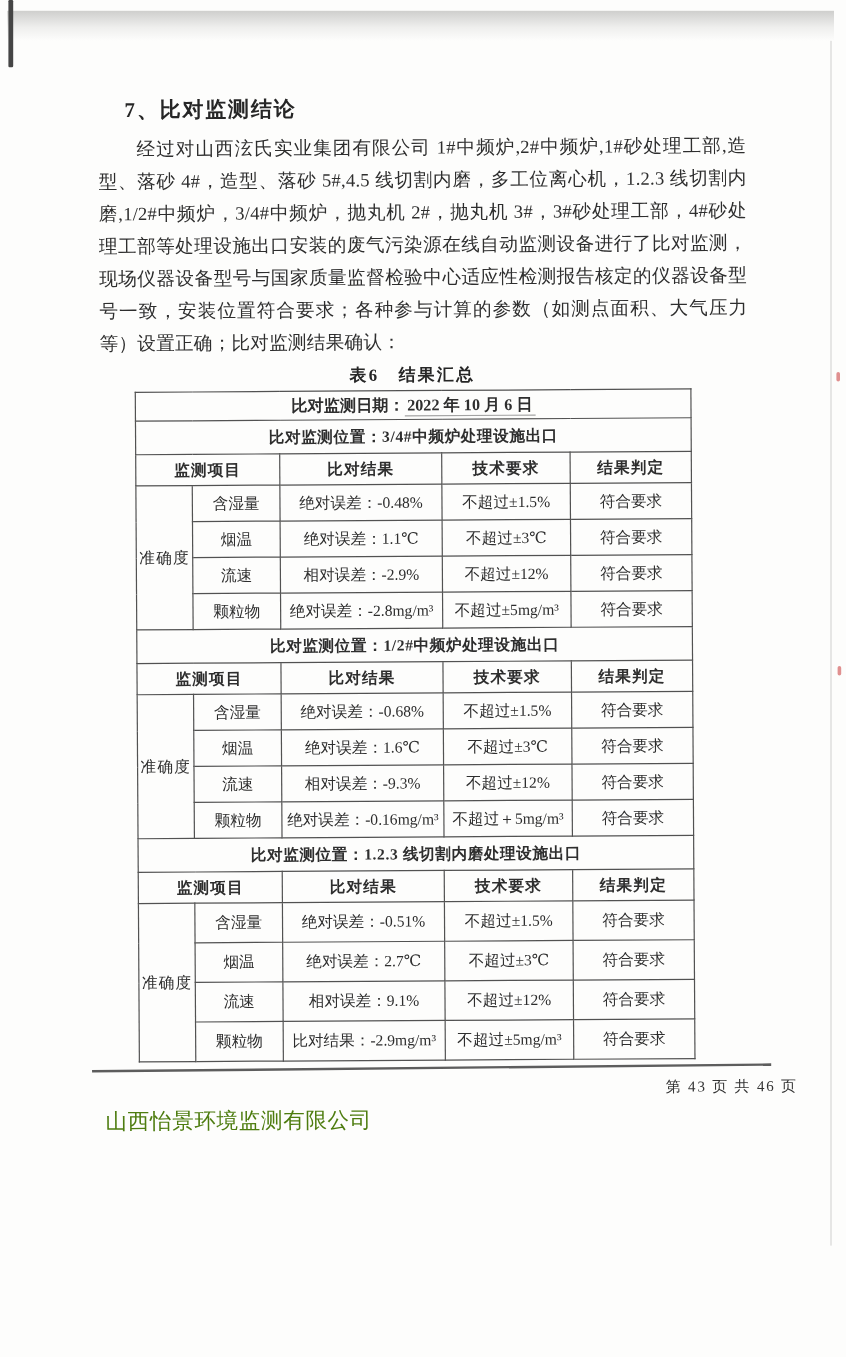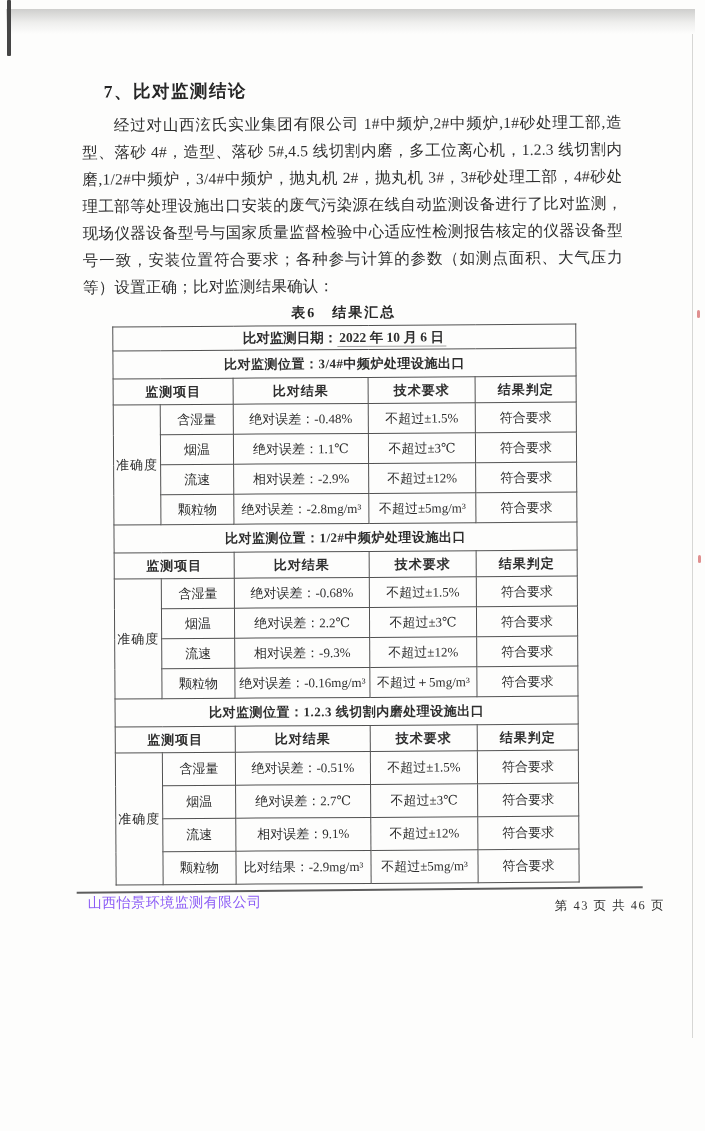--- a/index.html
+++ b/index.html
@@ -35,21 +35,21 @@
   tr.r-loc{height:28px;}
   td.loc{font-weight:600;font-size:13.5px;letter-spacing:.5px;}
   tr.r-head{height:26px;}
   td.hd{font-weight:600;font-size:13.5px;letter-spacing:1px;font-family:Liberation Mono, monospace;}
   tr.r-data{height:30px;}
   tr.r-tall{height:33px;}
   td.acc{letter-spacing:1px;}
   
   .footer-line{position:absolute;left:74px;top:889px;width:566px;height:1.5px;
     background:#5d5d5d;transform:rotate(-0.22deg);}
-  .footer-left{position:absolute;left:85px;top:893px;font-size:14px;letter-spacing:.5px;color:#8b5cf6;}
+  .footer-left{position:absolute;left:85px;top:921px;font-size:18px;letter-spacing:.5px;color:#4d7c0f;}
   .footer-right{position:absolute;left:552px;top:899px;font-size:12.5px;letter-spacing:1.5px;color:#333;}
 </style>
 </head>
 <body>
 
 <div class="top-band"></div>
 <div class="corner-mark"></div>
 <div class="right-line"></div>
 <div class="speck s1"></div>
 <div class="speck s2"></div>
@@ -122,21 +122,21 @@
     </tr>
     <tr class="r-data">
       <td rowspan="4" class="acc">准确度</td>
       <td>含湿量</td>
       <td>绝对误差：-0.68%</td>
       <td>不超过±1.5%</td>
       <td>符合要求</td>
     </tr>
     <tr class="r-data">
       <td>烟温</td>
-      <td>绝对误差：2.2℃</td>
+      <td>绝对误差：1.6℃</td>
       <td>不超过±3℃</td>
       <td>符合要求</td>
     </tr>
     <tr class="r-data">
       <td>流速</td>
       <td>相对误差：-9.3%</td>
       <td>不超过±12%</td>
       <td>符合要求</td>
     </tr>
     <tr class="r-data">

